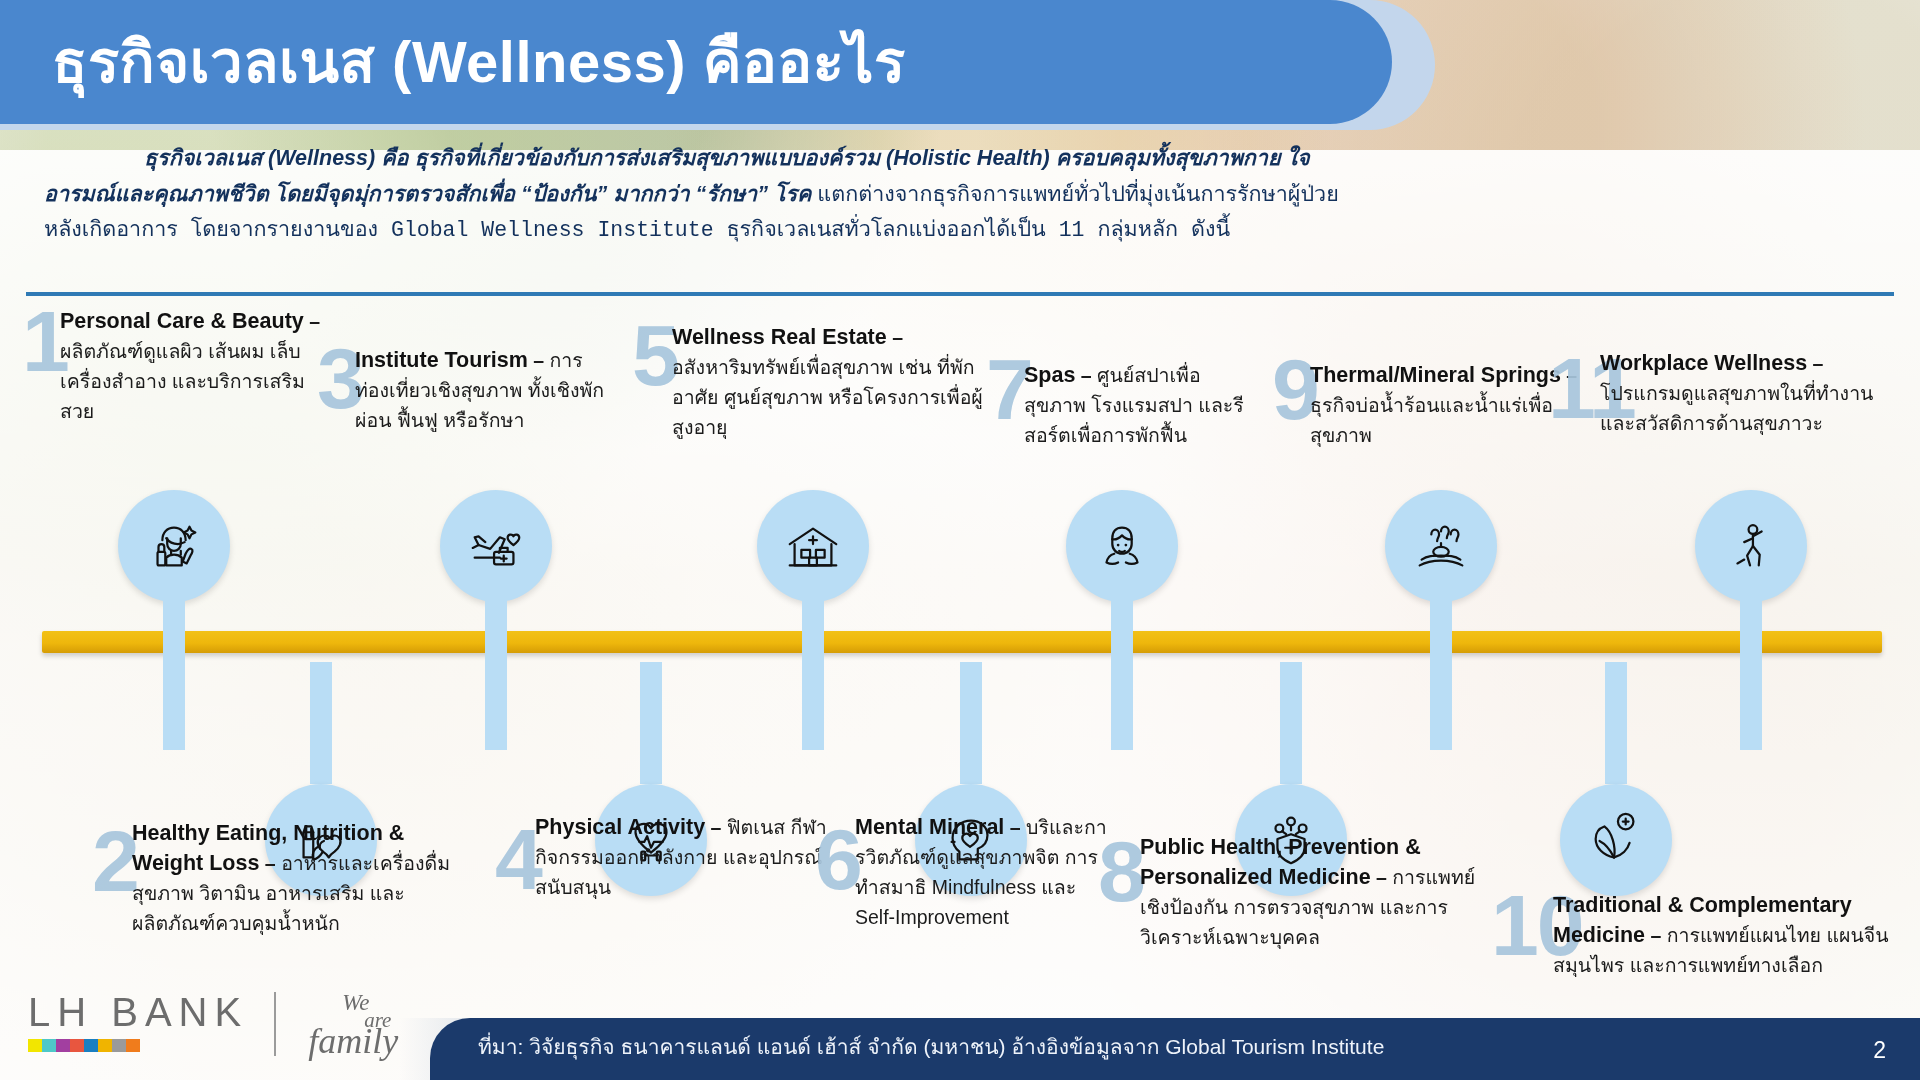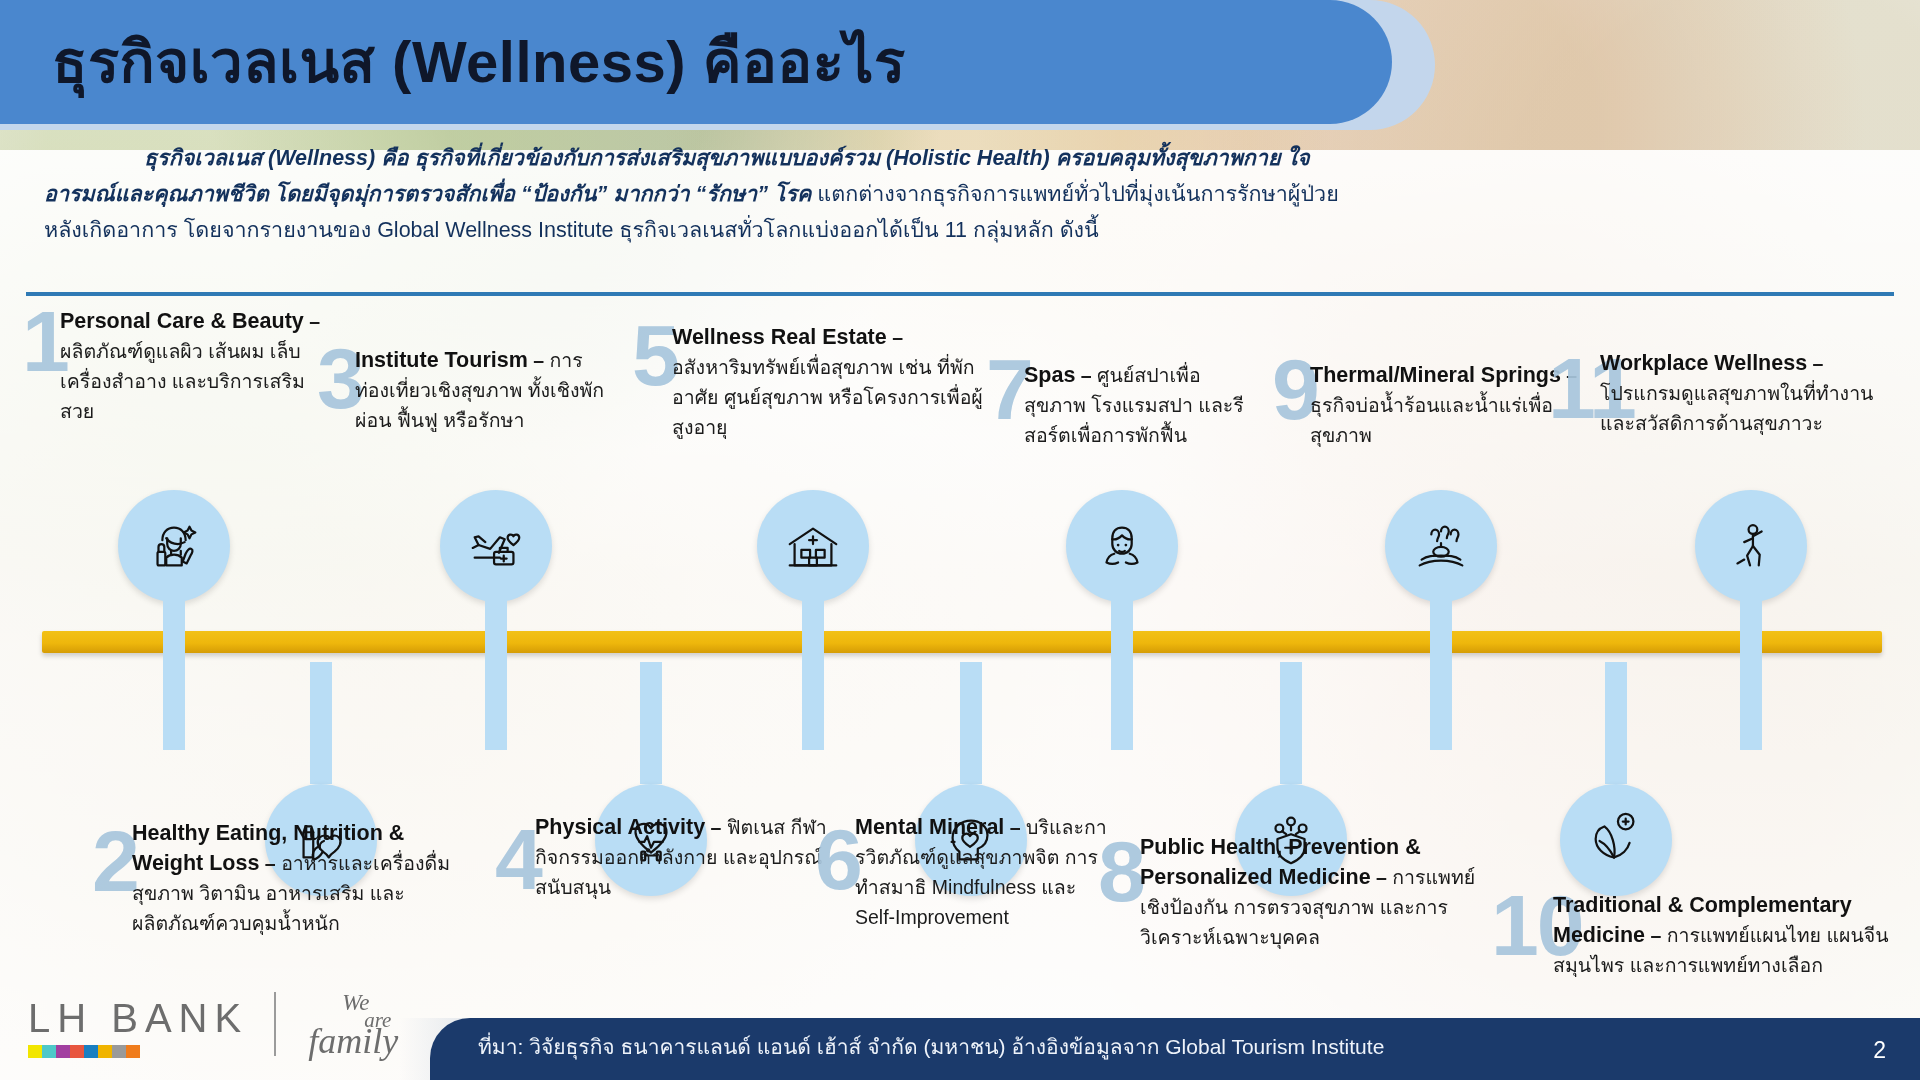--- a/index.html
+++ b/index.html
@@ -54,21 +54,21 @@
     border-radius: 0 70px 70px 0;
   }
   .header-bar {
     position: absolute; left: 0; top: 0;
     width: 1392px; height: 124px;
     background: #4a87ce;
     border-radius: 0 64px 64px 0;
     display: flex; align-items: center;
   }
   .header-title {
-    color: #0f172a;
+    color: #ffffff;
     font-size: 58px;
     font-weight: 700;
     letter-spacing: .5px;
     padding-left: 52px;
     line-height: 1.05;
     white-space: nowrap;
   }
 
   
   .intro {
@@ -76,21 +76,21 @@
     left: 44px; top: 140px; width: 1840px;
     color: #13315c;
     font-size: 21.5px;
     line-height: 36px;
     text-align: left;
   }
   .intro .em { font-weight: 700; font-style: italic; }
   .intro .plain { font-weight: 400; font-style: normal; }
   .intro .l1 { display: block; text-indent: 100px; }
   .intro .l2 { display: block; }
-  .intro .l3 { display: block; }
+  .intro .l3 { display: block; font-family: Liberation Mono, monospace; }
 
   .rule {
     position: absolute; left: 26px; top: 292px;
     width: 1868px; height: 4px;
     background: #2f7ab5;
   }
 
   
   .timeline {
     position: absolute; left: 42px; top: 631px;
@@ -151,21 +151,21 @@
   }
   .footer-src {
     position: absolute; left: 478px; bottom: 17px;
     color: #eef3fa; font-size: 21px; white-space: nowrap;
   }
   .footer-page {
     position: absolute; right: 34px; bottom: 16px;
     color: #ffffff; font-size: 23px; font-weight: 400;
   }
   
-  .logo { position: absolute; left: 28px; bottom: 22px; display: flex; align-items: flex-end; gap: 22px; }
+  .logo { position: absolute; left: 28px; bottom: 22px; display: flex; gap: 22px; }
   .logo-lh {
     font-size: 40px; letter-spacing: 7px; color: #6d6d6d; font-weight: 400; line-height: 1;
   }
   .logo-swatches { display: flex; margin-top: 7px; }
   .logo-swatches i { display: block; width: 14px; height: 13px; }
   .logo-div { width: 2px; height: 64px; background: #9b9b9b; margin: 0 4px 2px 4px; }
   .logo-tag {
     position: relative; width: 148px; height: 66px; color: #6d6d6d;
   }
   .logo-tag .we  { position: absolute; left: 40px; top: -2px; font-size: 23px; font-style: italic; font-family: "Liberation Serif", serif; }

